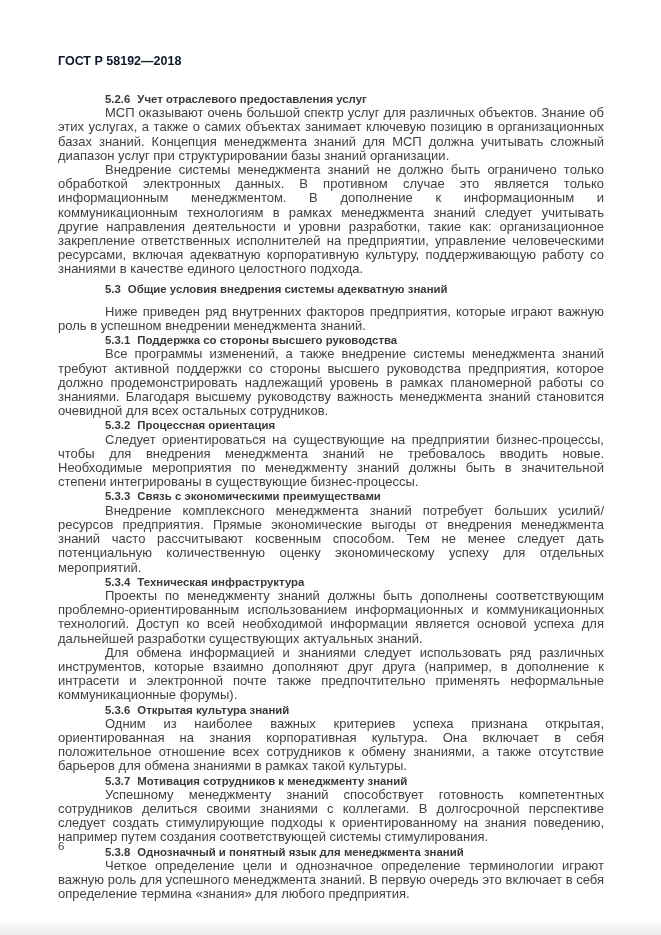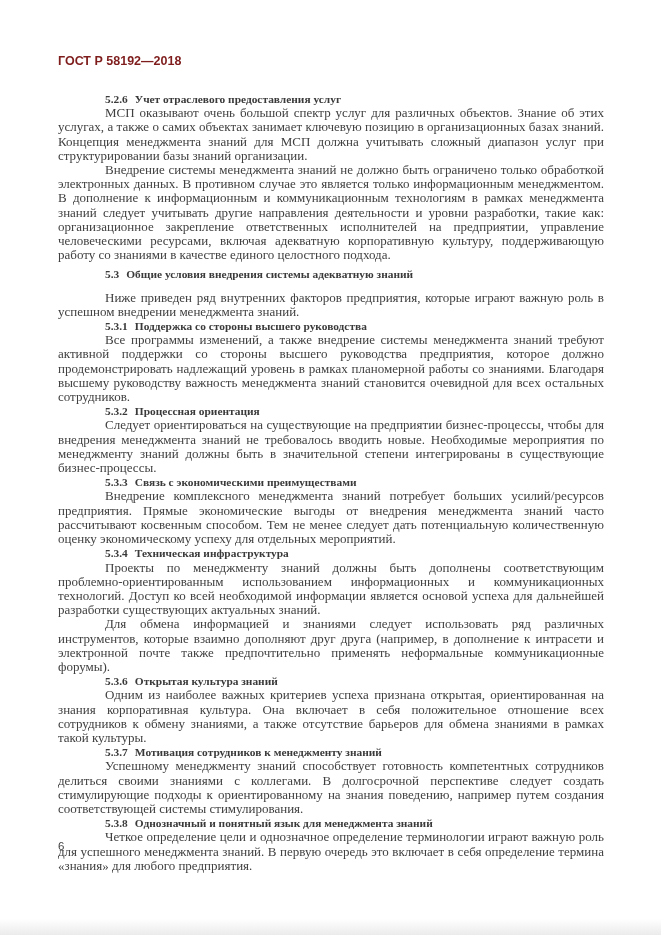--- a/index.html
+++ b/index.html
@@ -3,23 +3,23 @@
 <meta charset="utf-8">
 <style>
   html,body{margin:0;padding:0;background:#ffffff;}
   .page{
     width:661px;height:935px;box-sizing:border-box;position:relative;
     background:#ffffff;color:#3e3e3e;
     font-family:"Liberation Sans", sans-serif;
     padding:54px 57px 0 58px;overflow:hidden;
   }
   .doc-header{
-    font-weight:bold;font-size:12.5px;line-height:14px;margin:0 0 24px 0;color:#7f1d1d;
+    font-weight:bold;font-size:12.5px;line-height:14px;margin:0 0 24px 0;color:#0f172a;
   }
-  .sec{margin:0;font-family:Liberation Serif, serif;}
+  .sec{margin:0;}
   .sec-heading{
     margin:0;font-size:11.4px;font-weight:bold;line-height:14.2px;
     text-indent:47px;color:#3a3a3a;
   }
   .sec-num{margin-right:7px;}
   .sec-body{
     margin:0;font-size:13px;line-height:14.2px;
     text-align:justify;text-indent:47px;color:#404040;
   }
   .sec.major .sec-heading{margin-top:5px;margin-bottom:9px;}

